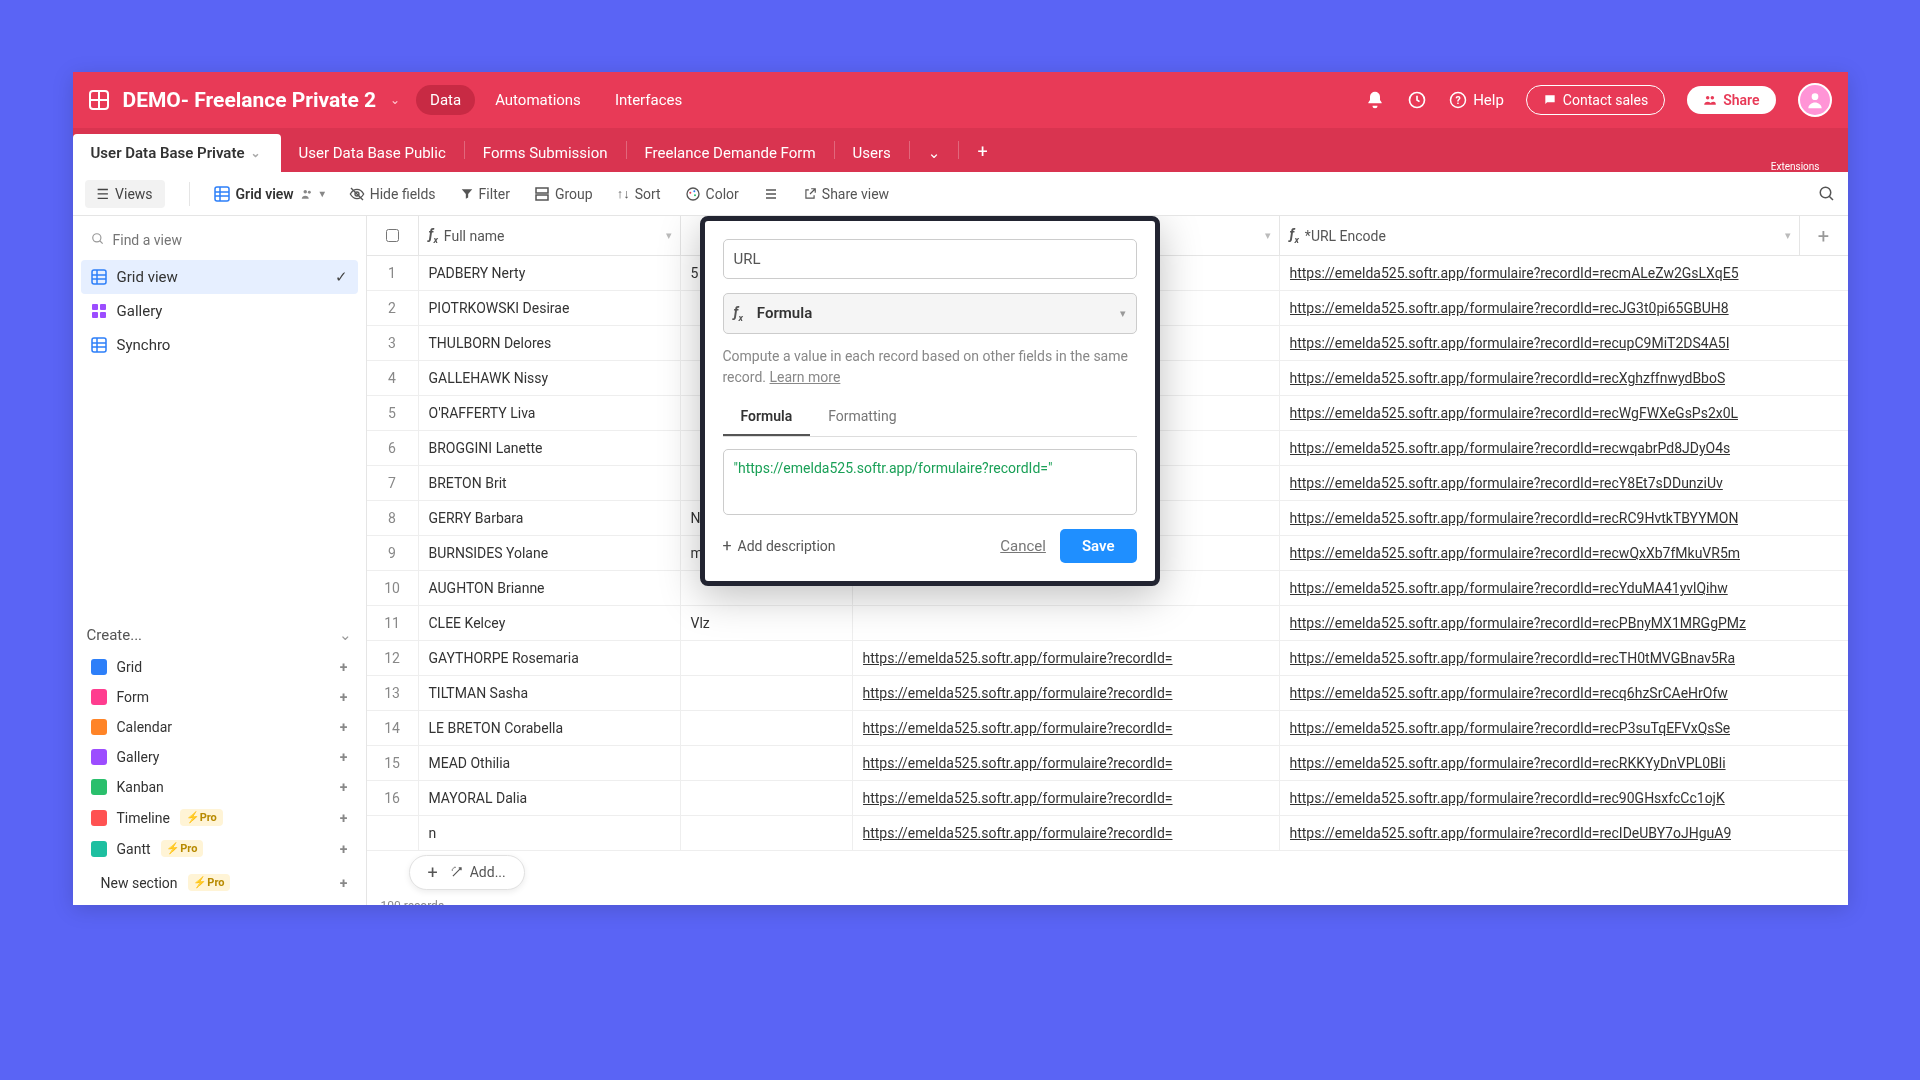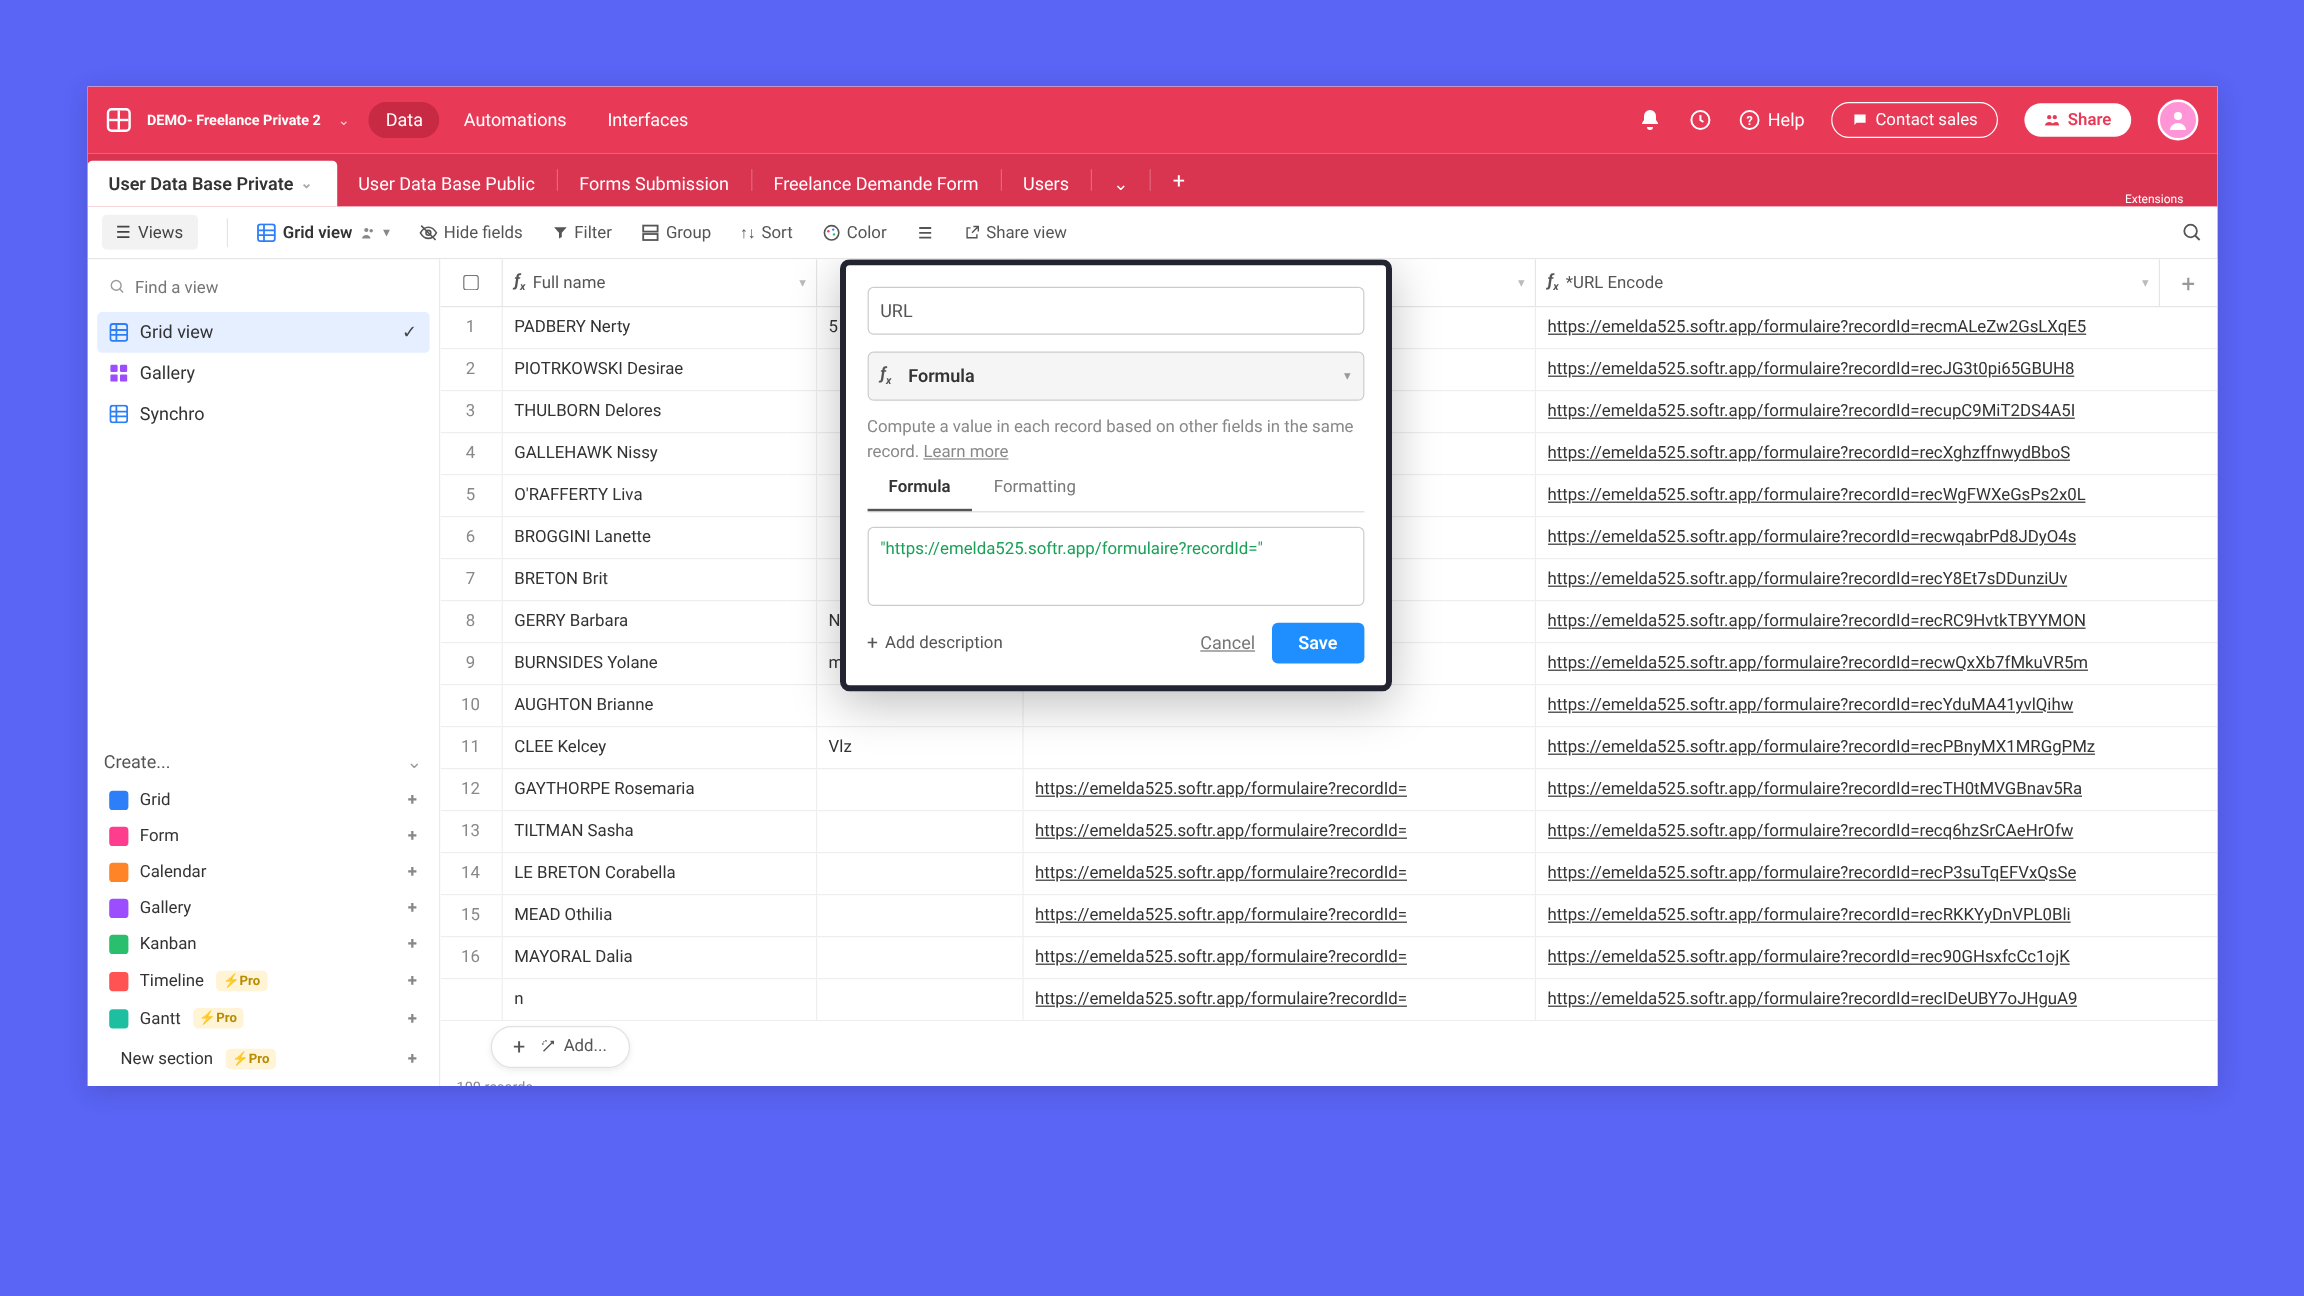--- a/index.html
+++ b/index.html
@@ -3,21 +3,21 @@
 <meta charset="utf-8">
 <style>
 *{box-sizing:border-box;margin:0;padding:0;font-family:-apple-system,BlinkMacSystemFont,"Segoe UI",Roboto,sans-serif;}
 body{background:#5a64f5;width:1920px;height:1080px;display:flex;align-items:flex-start;justify-content:center;padding-top:72px;}
 .app{width:1775px;height:833px;background:#fff;display:flex;flex-direction:column;box-shadow:0 4px 20px rgba(0,0,0,0.15);overflow:hidden;}
 .topbar{background:#e83a57;height:56px;display:flex;align-items:center;padding:0 16px;gap:14px;color:#fff;}
 .base-icon{width:20px;height:20px;border:2px solid #fff;border-radius:4px;position:relative;}
 .base-icon:before,.base-icon:after{content:"";position:absolute;background:#fff;}
 .base-icon:before{left:50%;top:0;bottom:0;width:2px;margin-left:-1px;}
 .base-icon:after{top:50%;left:0;right:0;height:2px;margin-top:-1px;}
-.base-title{font-size:12px;font-weight:700;}
+.base-title{font-size:21px;font-weight:700;}
 .chev{width:12px;color:#ffc8d0;font-size:12px;}
 .topnav{display:flex;gap:6px;align-items:center;}
 .topnav-item{padding:6px 14px;border-radius:18px;font-size:15px;color:#fff;cursor:pointer;}
 .topnav-item.active{background:#c82a44;}
 .top-spacer{flex:1;}
 .top-actions{display:flex;align-items:center;gap:22px;}
 .top-icon{width:20px;height:20px;color:#fff;cursor:pointer;}
 .help{display:flex;align-items:center;gap:6px;font-size:15px;}
 .btn-contact{background:transparent;border:1.5px solid #fff;border-radius:18px;padding:6px 16px;color:#fff;font-size:14px;display:flex;align-items:center;gap:6px;cursor:pointer;text-align:center;}
 .btn-share{background:#fff;color:#e83a57;border-radius:18px;padding:6px 16px;font-size:14px;font-weight:600;display:flex;align-items:center;gap:6px;cursor:pointer;}
@@ -85,21 +85,21 @@
 .addrow{display:flex;align-items:center;height:42px;}
 .addrow .pad{width:52px;}
 .addrow .btns{display:flex;gap:12px;align-items:center;background:#fff;border:1px solid #e1e1e1;border-radius:20px;box-shadow:0 2px 6px rgba(0,0,0,0.08);padding:6px 18px;margin-left:-10px;}
 .addrow .addplus{font-size:18px;color:#555;}
 .addrow .magic{display:flex;align-items:center;gap:6px;color:#555;font-size:14px;}
 .reccount{padding:6px 14px;font-size:12px;color:#888;}
 .popover{position:absolute;left:333px;top:0;width:460px;background:#fff;border:5px solid #222431;border-radius:8px;box-shadow:0 10px 40px rgba(0,0,0,0.25);padding:18px;z-index:50;}
 .pop-input{width:100%;border:1px solid #ccc;border-radius:5px;padding:10px;font-size:15px;color:#555;margin-bottom:14px;}
 .pop-type{width:100%;border:1px solid #ccc;background:#f5f5f5;border-radius:5px;padding:10px;font-size:15px;color:#333;display:flex;align-items:center;gap:8px;position:relative;cursor:pointer;margin-bottom:12px;}
 .pop-type .drop{position:absolute;right:10px;color:#999;font-size:11px;}
-.pop-desc{font-size:14px;color:#888;line-height:1.5;}
+.pop-desc{font-size:14px;color:#888;line-height:1.5;margin-bottom:10px;}
 .pop-desc a{color:#888;text-decoration:underline;}
 .pop-tabs{display:flex;border-bottom:1px solid #ddd;margin-bottom:12px;font-size:14px;}
 .pop-tab{padding:10px 18px;color:#777;cursor:pointer;}
 .pop-tab.active{color:#333;border-bottom:2px solid #555;font-weight:600;}
 .pop-formula{width:100%;border:1px solid #ccc;border-radius:5px;padding:10px;font-family:Menlo,Consolas,monospace;font-size:14px;min-height:66px;resize:vertical;}
 .pop-formula .str{color:#1aa057;}
 .pop-footer{display:flex;align-items:center;margin-top:14px;}
 .add-desc{display:flex;align-items:center;gap:6px;color:#555;font-size:14px;cursor:pointer;}
 .pop-footer .sp{flex:1;}
 .btn-cancel{background:none;border:none;color:#777;font-size:15px;padding:8px 14px;cursor:pointer;text-decoration:underline;}

